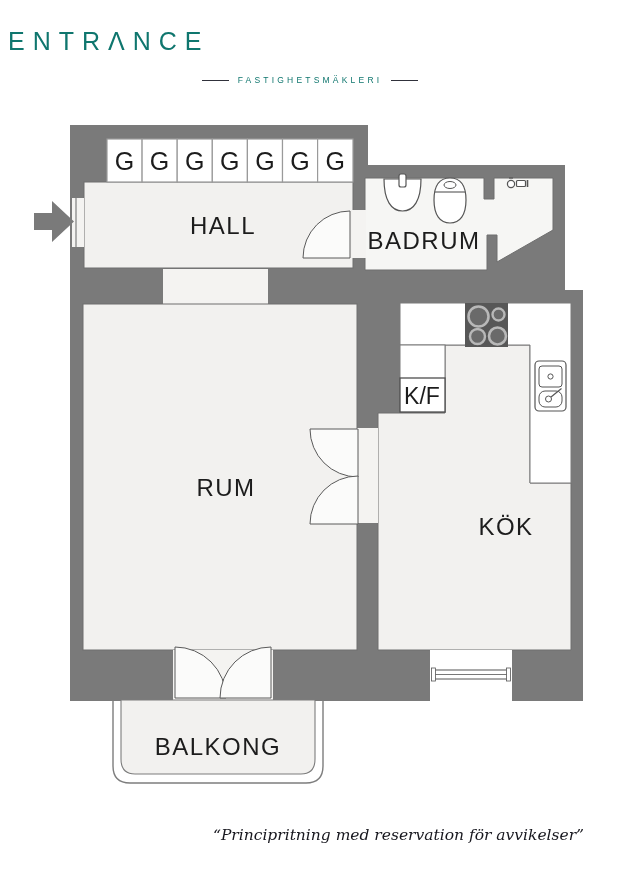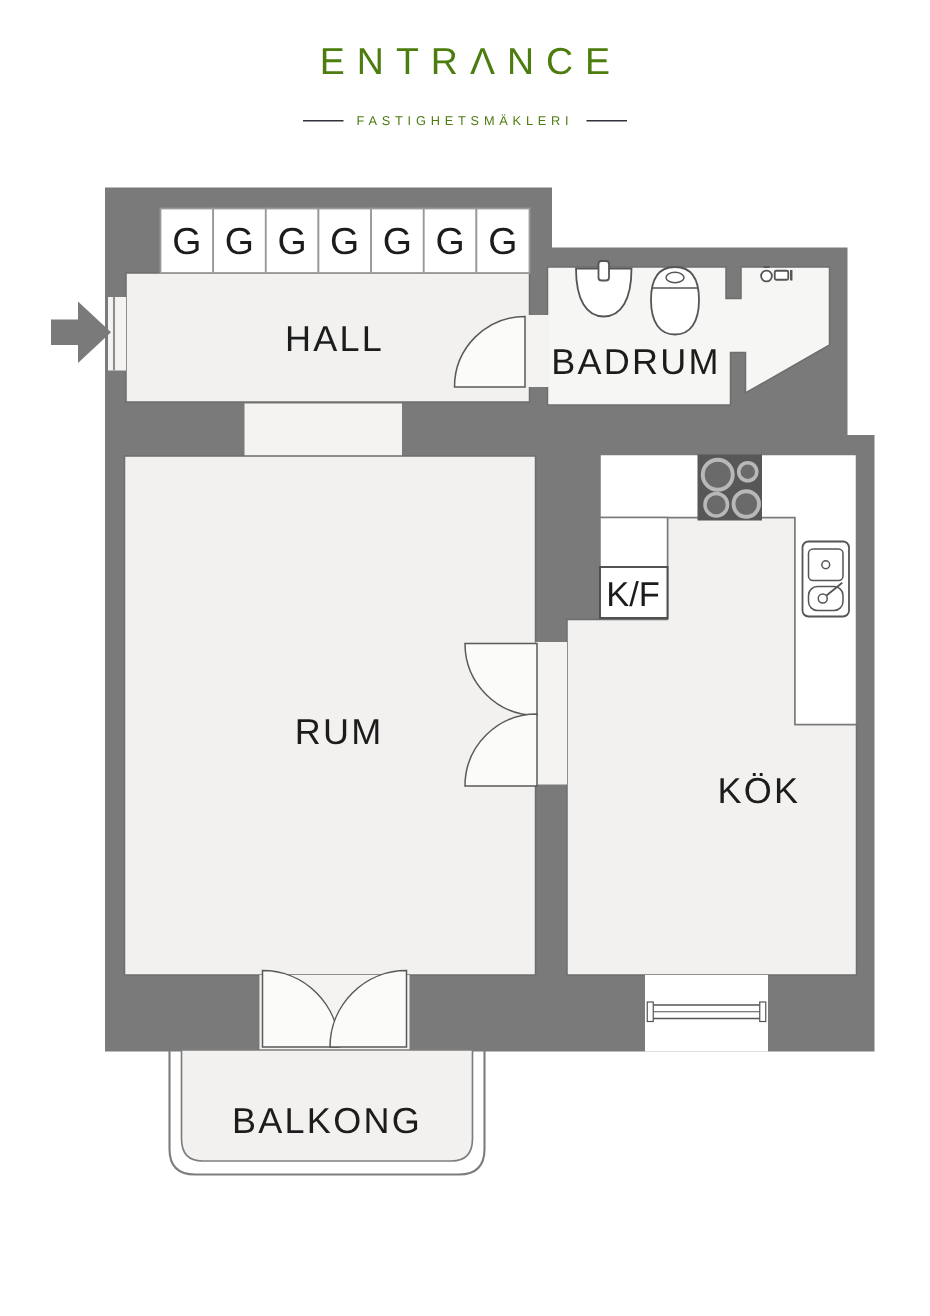--- a/index.html
+++ b/index.html
@@ -1,19 +1,19 @@
 <!DOCTYPE html>
 <html><head>
 <meta charset="utf-8">
 <style>
   html,body{margin:0;padding:0;background:#ffffff;}
   .canvas{position:relative;width:620px;height:877px;background:#ffffff;overflow:hidden;
           font-family:"Liberation Sans", sans-serif;}
   
-  .logo{position:absolute;top:27px;left:0;right:0;text-align:center;color:#4d7c0f;}
+  .logo{position:absolute;top:27px;left:0;right:0;text-align:left;color:#0f766e;}
   .logo-main{font-size:25px;font-weight:400;letter-spacing:8px;padding-left:8px;}
   .logo-sub-row{margin-top:19px;display:flex;align-items:center;justify-content:center;gap:9px;}
   .logo-line{display:inline-block;width:27px;height:0;border-top:1.4px solid #30313b;}
   .logo-sub{font-size:8.5px;letter-spacing:3.2px;font-weight:400;}
   
   .plan{position:absolute;left:0;top:0;}
   .wall{fill:#7a7a7a;}
   .floor{fill:#f2f1ef;stroke:#6e6e6e;stroke-width:1;}
   .floor-light{fill:#f6f6f4;stroke:#6e6e6e;stroke-width:1;}
   .gap{fill:#f4f3f1;stroke:none;}
@@ -142,13 +142,14 @@
     <path class="wall" d="M34,213 H52 V201 L74,221.5 L52,242 V230 H34 Z"></path>
 
     <text class="room-label" x="223" y="234">HALL</text>
     <text class="room-label" x="424" y="249">BADRUM</text>
     <text class="room-label" x="226" y="496" font-size="25">RUM</text>
     <text class="room-label" x="506" y="535" font-size="25">KÖK</text>
     <text class="room-label" x="218" y="755" font-size="25">BALKONG</text>
     <text class="kf-label" x="422" y="404">K/F</text>
   </svg>
 
+  <div class="footer">“Principritning med reservation för avvikelser”</div>
 </div>
 
 </body></html>

